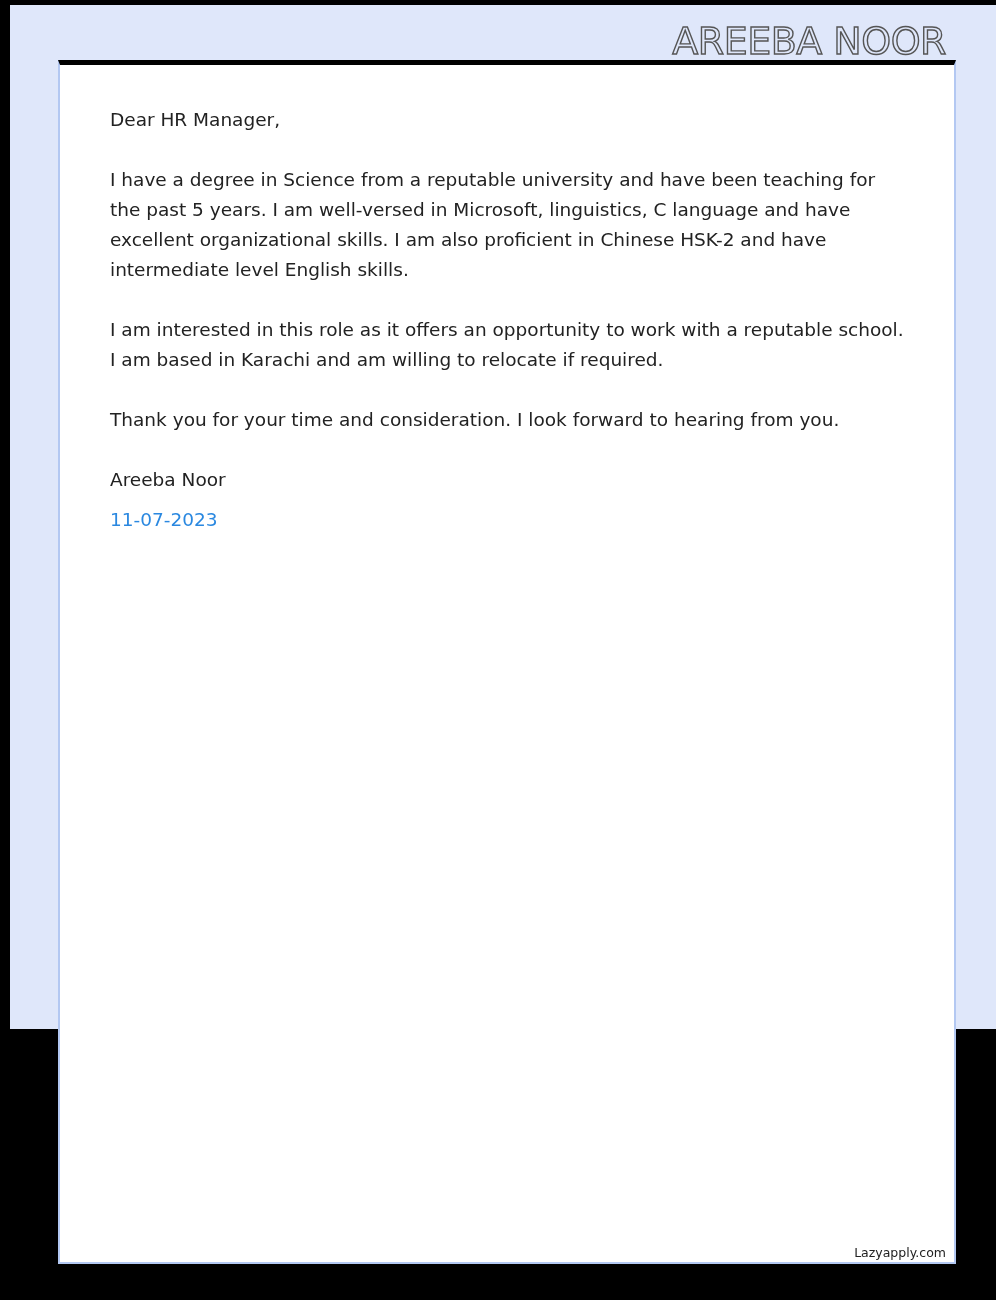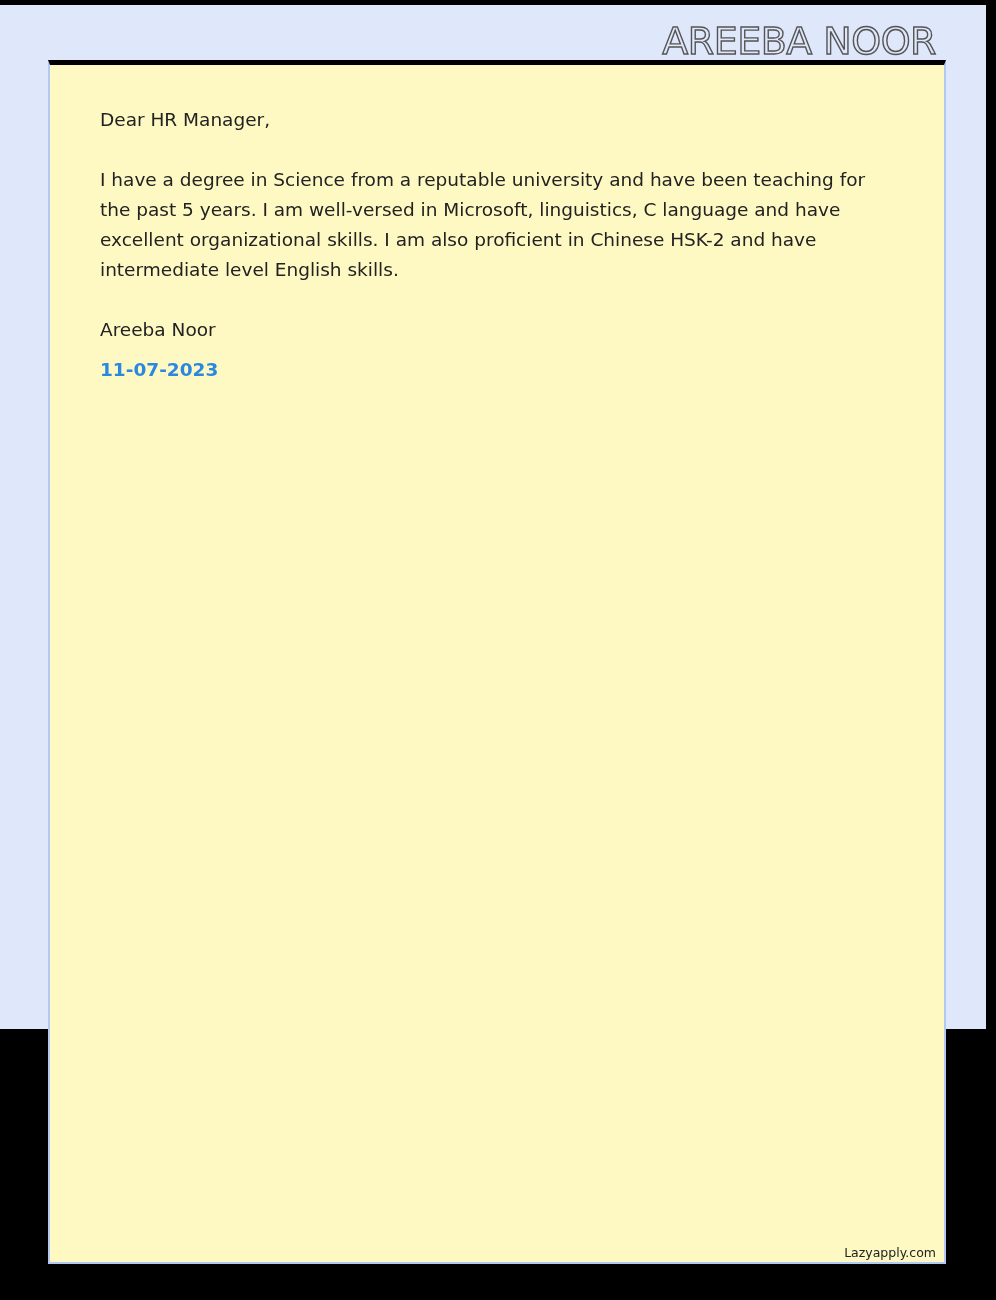--- a/index.html
+++ b/index.html
@@ -5,73 +5,75 @@
   html, body { margin: 0; padding: 0; }
   body {
     width: 996px; height: 1300px;
     background: #000;
     position: relative;
     overflow: hidden;
     font-family: "DejaVu Sans", sans-serif;
   }
   .frame {
     position: absolute;
-    left: 0; top: 5px;
+    left: 10px; top: 5px;
     width: 986px; height: 1024px;
     background: #dfe7fa;
   }
   .name-header {
     position: absolute;
     right: 50px; top: 12px;
     font-family: "DejaVu Sans", sans-serif;
     font-size: 38px;
     letter-spacing: -0.5px;
     color: #dfe7fa;
     -webkit-text-stroke: 1.4px #555;
     font-weight: normal;
     line-height: 48px;
     white-space: nowrap;
   }
   .page {
     position: absolute;
     left: 48px; top: 55px;
     width: 898px; height: 1204px;
-    background: #fef9c3;
+    background: #ffffff;
     border-left: 2px solid #b3c8f2;
     border-right: 2px solid #b3c8f2;
     border-bottom: 2px solid #b3c8f2;
     border-top: 5px solid #000;
     box-sizing: border-box;
   }
   .letter {
     position: absolute;
     left: 50px; top: 40px;
     width: 800px;
     font-size: 18.5px;
     line-height: 30px;
     color: #222;
   }
   .letter p { margin: 0 0 30px 0; }
   .letter p.sig { margin-bottom: 10px; }
-  .date { color: #2a88e0; font-weight: bold; }
+  .date { color: #2a88e0; }
   .footer-brand {
     position: absolute;
     right: 8px; bottom: 2px;
     font-size: 12.5px;
     color: #222;
   }
 </style>
 </head>
 <body>
 
 <div class="frame">
   <div class="name-header">AREEBA NOOR</div>
 
   <div class="page">
     <div class="letter">
       <p>Dear HR Manager,</p>
       <p>I have a degree in Science from a reputable university and have been teaching for the past 5 years. I am well-versed in Microsoft, linguistics, C language and have excellent organizational skills. I am also proficient in Chinese HSK-2 and have intermediate level English skills.</p>
+      <p>I am interested in this role as it offers an opportunity to work with a reputable school. I am based in Karachi and am willing to relocate if required.</p>
+      <p>Thank you for your time and consideration. I look forward to hearing from you.</p>
       <p class="sig">Areeba Noor</p>
       <p class="date">11-07-2023</p>
     </div>
     <div class="footer-brand">Lazyapply.com</div>
   </div>
 </div>
 
 </body></html>

